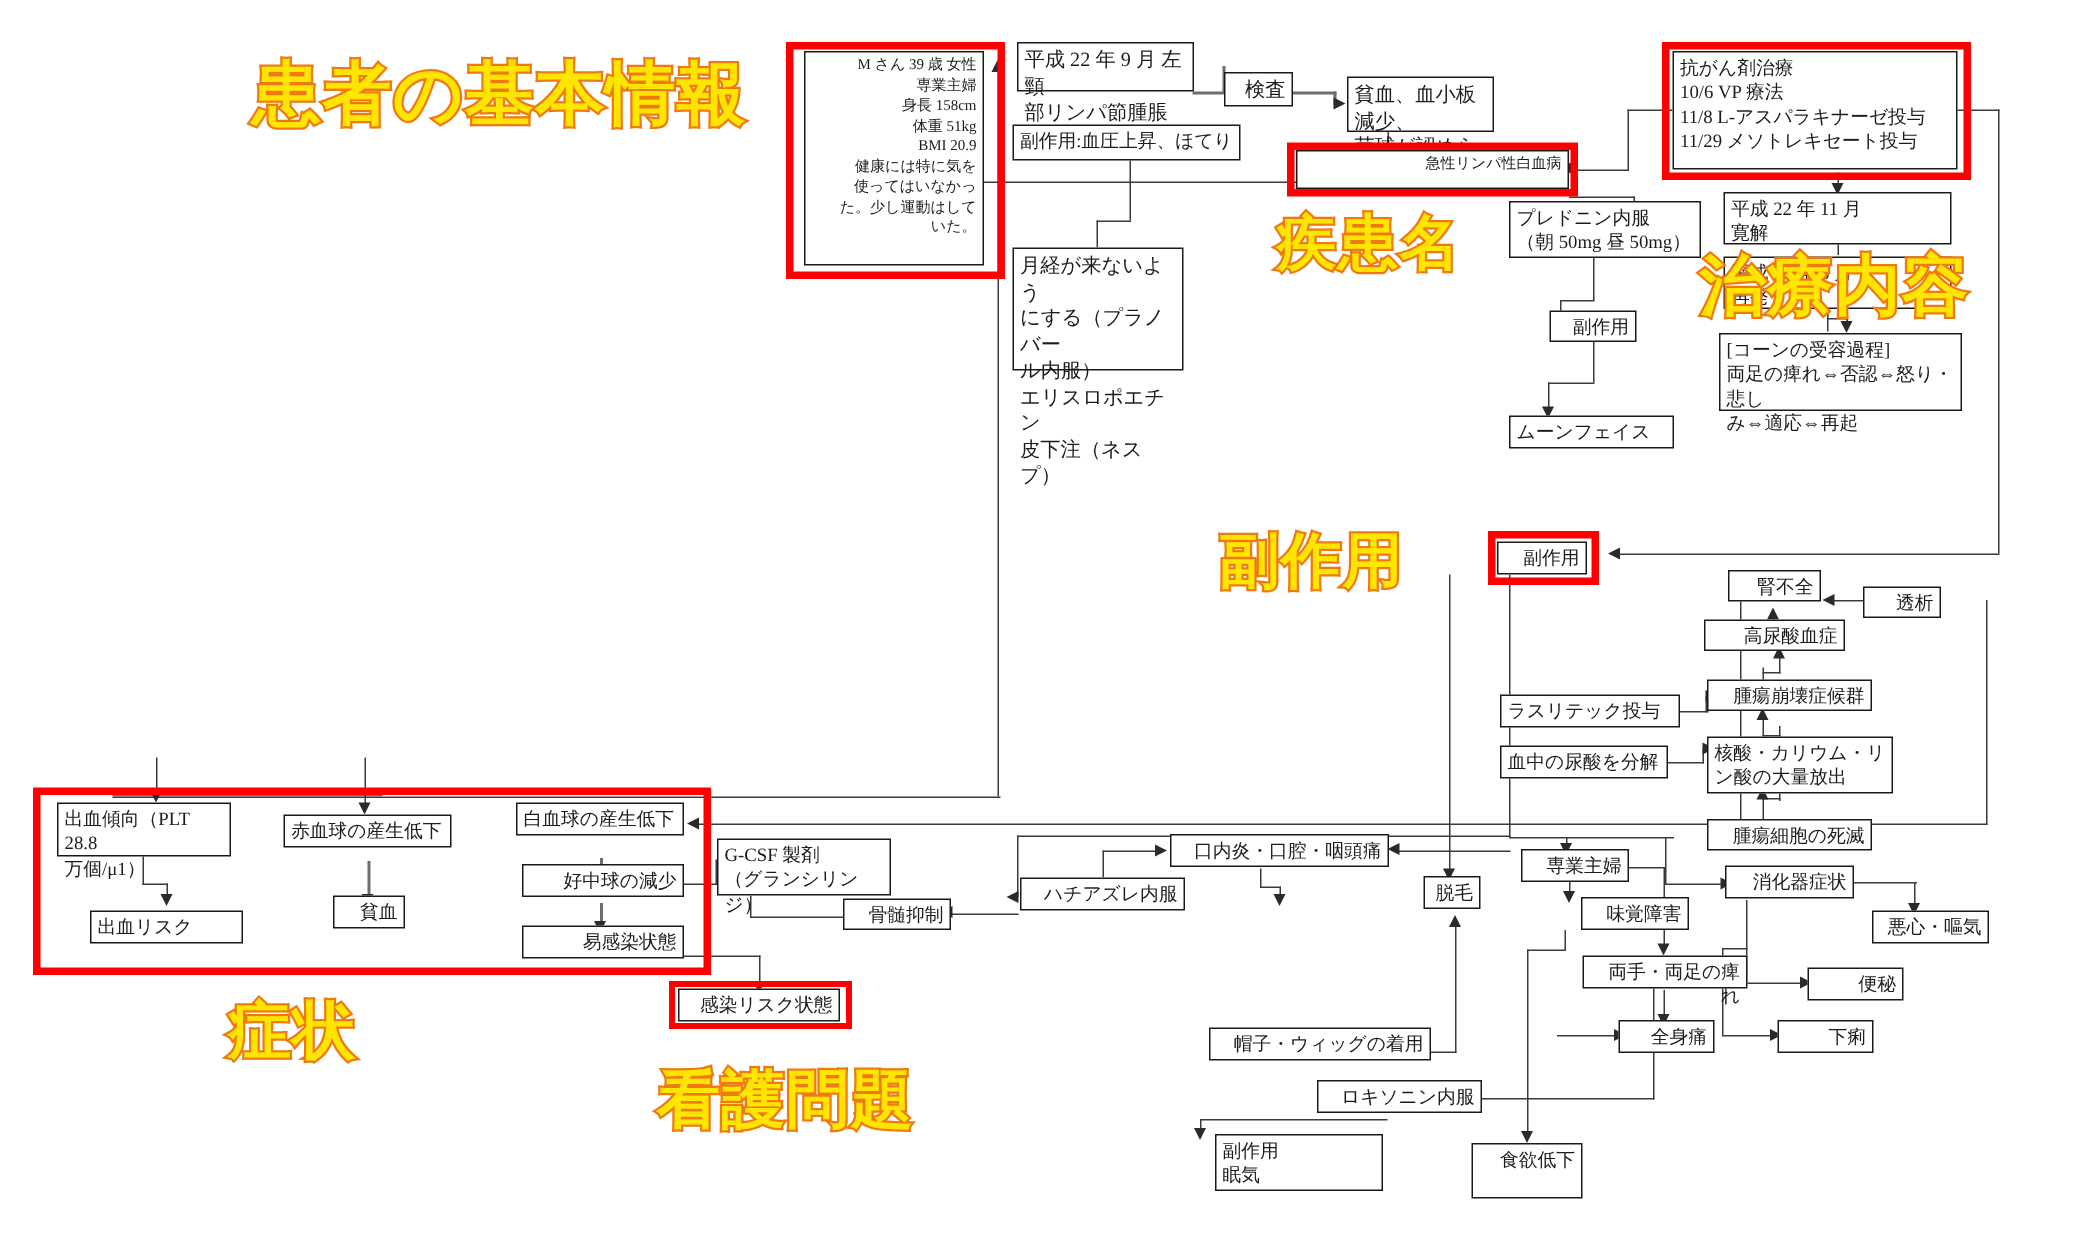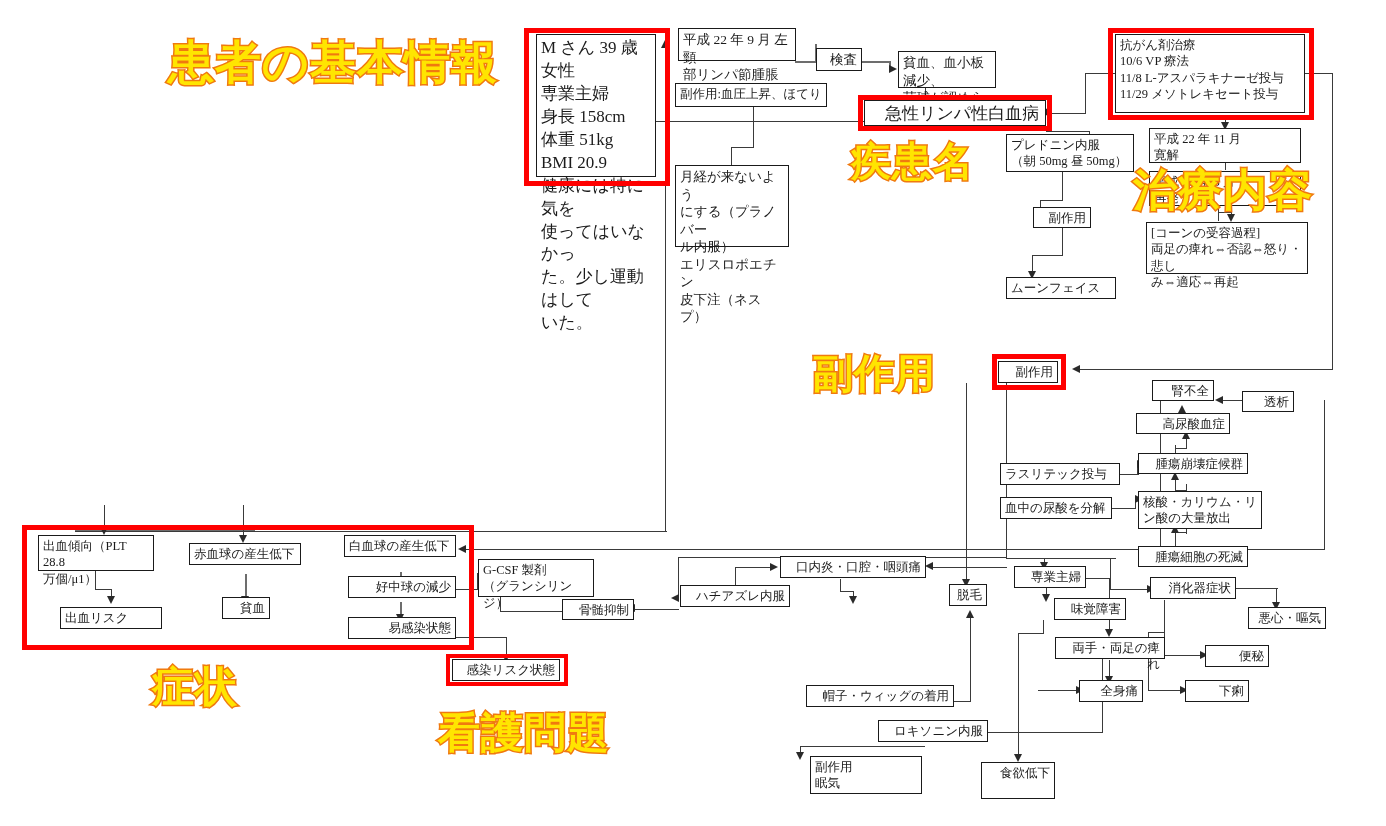--- a/index.html
+++ b/index.html
@@ -14,21 +14,21 @@
     background:#ffffff;
     color:#1b1b1b;
     font-family:"Liberation Serif","DejaVu Serif",serif;
     font-size:12.5px;
     line-height:1.30;
     padding:2px 4px;
     white-space:pre-line;
     z-index:4;
   }
   .node.center{text-align:right;}
-  .node.big{font-size:17px;line-height:1.35;}
+  .node.big{font-size:10px;line-height:1.35;text-align:right;}
   .node.mid{font-size:13.5px;}
 
   
   .h,.v{position:absolute;background:#3a3a3a;z-index:2;}
   .h{height:1px;}
   .v{width:1px;}
   .h.thick{height:2px;background:#6d6d6d;}
   .v.thick{width:2px;background:#6d6d6d;}
 
   

